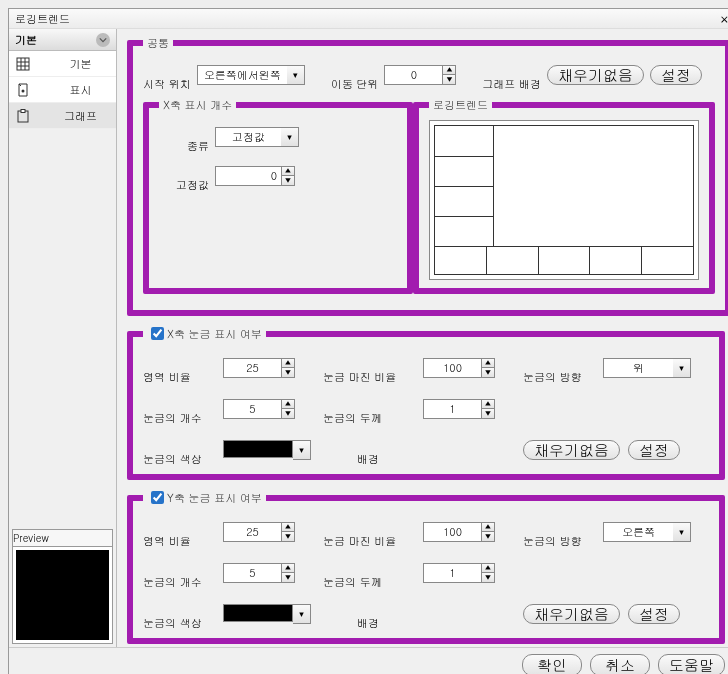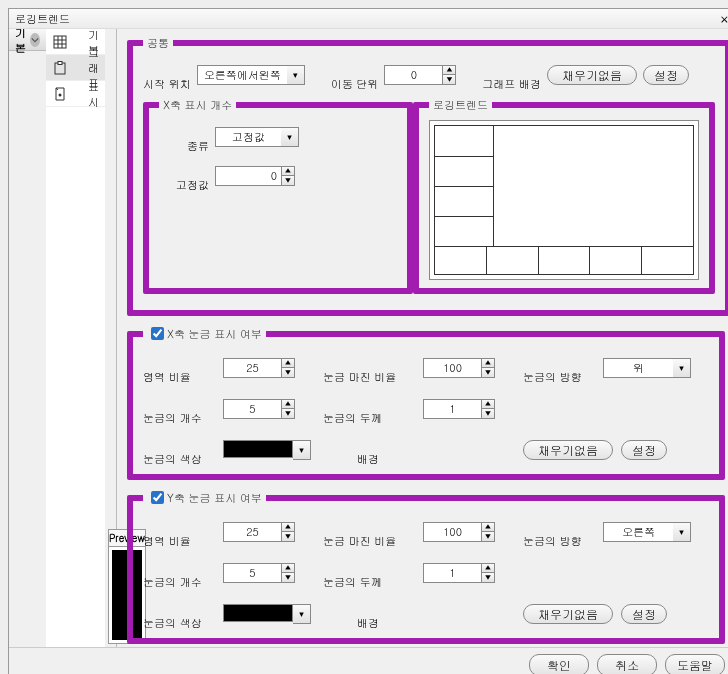--- a/index.html
+++ b/index.html
@@ -13,21 +13,21 @@
   }
   .titlebar {
     height: 20px; display:flex; align-items:center; justify-content:space-between;
     padding: 0 6px; font-size: 11px; border-bottom:1px solid #ddd;
     background: linear-gradient(#fafafa,#ececec);
   }
   .titlebar .close { font-size:11px; cursor:default; }
   .body { flex:1; display:flex; overflow:hidden; }
   .sidebar {
     width:108px; border-right:1px solid #bbb; background:#f0f0f0;
-    display:flex; 
+    display:flex; flex-direction:column;
   }
   .sidecat {
     height:22px; background:linear-gradient(#f8f8f8,#dcdcdc);
     border-bottom:1px solid #bbb;
     display:flex; align-items:center; justify-content:space-between;
     padding:0 6px; font-size:11px; font-weight:bold;
   }
   .sidecat .chev {
     width:14px;height:14px;border-radius:50%;background:#bbb;
     display:flex;align-items:center;justify-content:center;
@@ -37,21 +37,21 @@
   .menuitem {
     height:26px; display:flex; align-items:center;
     padding:0 6px; font-size:11px; border-bottom:1px solid #eee;
     gap:20px;
   }
   .menuitem.active { background:#e4e4e4; }
   .menuitem .mi-icon { width:16px; display:flex; justify-content:center; }
   .menuitem .mi-label { flex:1; text-align:center; }
   .preview-box {
     margin-top:auto; border:1px solid #999; background:#fff;
-    font-size:10px; text-align:center;font-weight:bold;
+    font-size:10px; 
   }
   .preview-box .plabel { border-bottom:1px solid #999; padding:1px 0; background:#f7f7f7;}
   .preview-box .pcanvas { height:90px; background:#000; margin:3px; }
 
   .main { flex:1; padding:6px 10px 6px 10px; font-size:11px; overflow:hidden; position:relative; }
   fieldset {
     border:6px solid #a21caf; border-radius:2px; margin:0 0 8px 0; padding:8px 10px;
   }
   legend { font-size:11px; padding:0 4px; color:#333; }
   .row { display:flex; align-items:center; gap:6px; margin-bottom:6px; flex-wrap:wrap;}
@@ -66,21 +66,21 @@
   .spinbtns {
     display:flex; flex-direction:column; width:14px;
   }
   .spinbtns div {
     flex:1; border:1px solid #888; background:linear-gradient(#fafafa,#e2e2e2);
     display:flex;align-items:center;justify-content:center; font-size:7px; line-height:1;
   }
   .spinbtns div:first-child{border-bottom:none;}
   .btn {
     height:20px; border:1px solid #888; background:linear-gradient(#fafafa,#e4e4e4);
-    font-size:12px; padding:0 10px; display:inline-flex; align-items:center; justify-content:center;
+    font-size:15px; padding:0 10px; display:inline-flex; align-items:center; justify-content:center;
     border-radius:10px;
   }
   .btn.wide{min-width:90px;}
   .twocol { display:flex; }
   .twocol > * { }
   .mini-preview {
     border:1px solid #888; background:#fff; width:270px; height:160px; position:relative;
   }
   .mp-grid { position:absolute; inset:4px; }
   .mp-grid .mp-left {
@@ -155,37 +155,37 @@
             <svg width="14" height="14" viewBox="0 0 14 14">
                 <rect x="1" y="1" width="12" height="12" fill="none" stroke="#333"></rect>
                 <line x1="1" y1="5" x2="13" y2="5" stroke="#333"></line>
                 <line x1="1" y1="9" x2="13" y2="9" stroke="#333"></line>
                 <line x1="5" y1="1" x2="5" y2="13" stroke="#333"></line>
                 <line x1="9" y1="1" x2="9" y2="13" stroke="#333"></line>
               </svg>
           </span>
           <span class="mi-label">기본</span>
         </div>
+        <div class="menuitem">
+          <span class="mi-icon">
+            <svg width="14" height="14" viewBox="0 0 14 14">
+                <path d="M3 1 h8 v12 h-8 z M3 1 l2 2" fill="none" stroke="#333"></path>
+                <circle cx="7" cy="8" r="1.5" fill="#333"></circle>
+              </svg>
+          </span>
+          <span class="mi-label">표시</span>
+        </div>
         <div class="menuitem active">
           <span class="mi-icon">
             <svg width="14" height="14" viewBox="0 0 14 14">
                 <rect x="2" y="2" width="10" height="11" fill="none" stroke="#333"></rect>
                 <rect x="5" y="0.5" width="4" height="3" fill="#fff" stroke="#333"></rect>
               </svg>
           </span>
           <span class="mi-label">그래프</span>
-        </div>
-        <div class="menuitem">
-          <span class="mi-icon">
-            <svg width="14" height="14" viewBox="0 0 14 14">
-                <path d="M3 1 h8 v12 h-8 z M3 1 l2 2" fill="none" stroke="#333"></path>
-                <circle cx="7" cy="8" r="1.5" fill="#333"></circle>
-              </svg>
-          </span>
-          <span class="mi-label">표시</span>
         </div>
       </div>
 
       <div class="preview-box" style="margin:auto 3px 3px 3px;">
         <div class="plabel">Preview</div>
         <div class="pcanvas"></div>
       </div>
     </div>
 
     <div class="main">

